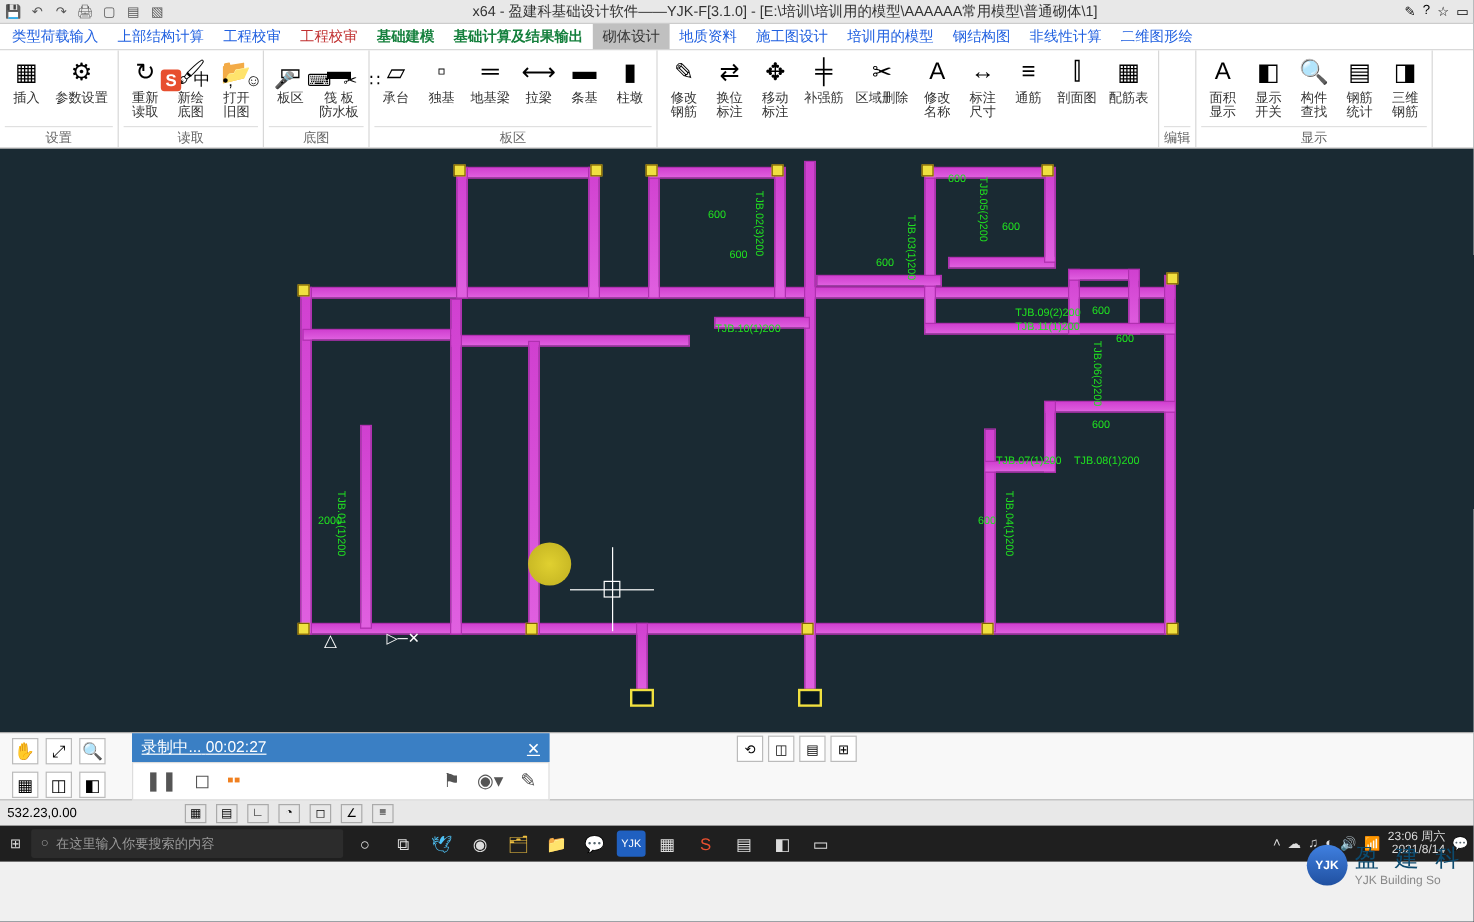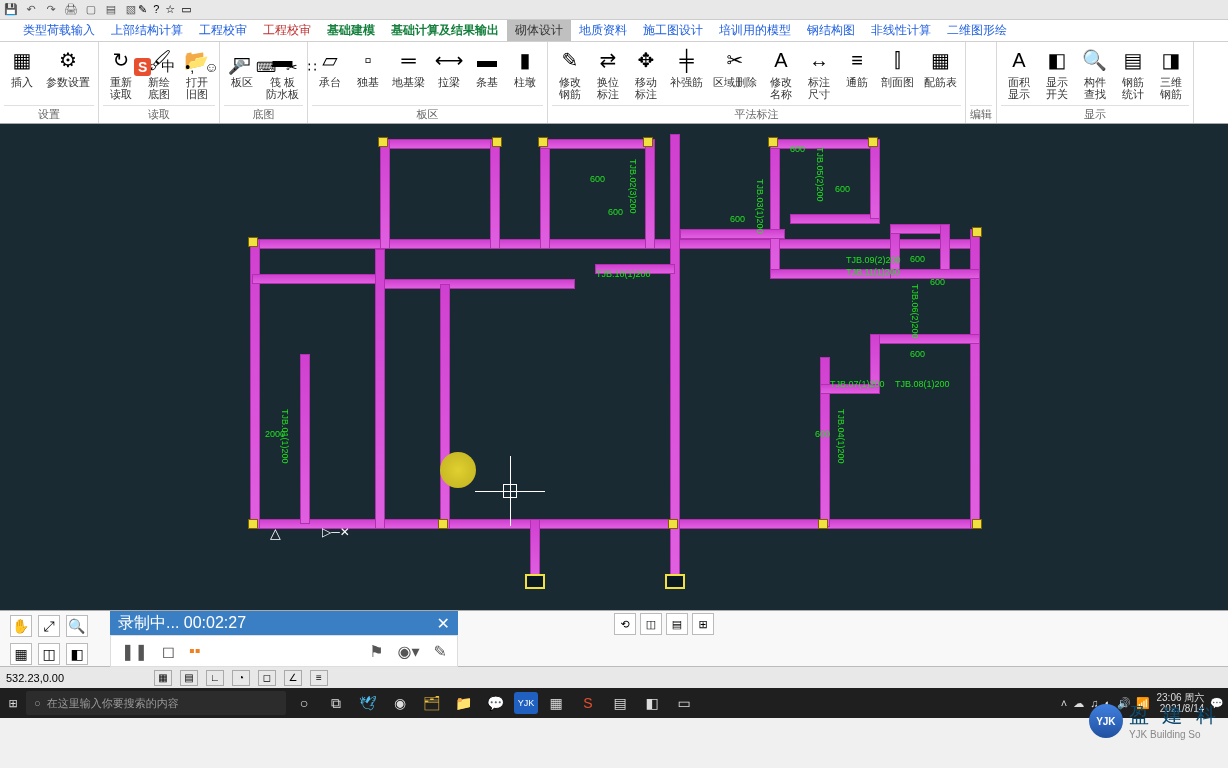--- a/index.html
+++ b/index.html
@@ -2,21 +2,21 @@
 <html><head>
 <meta charset="utf-8">
 <style>
 * { margin: 0; padding: 0; box-sizing: border-box; font-family: "Microsoft YaHei", SimSun, sans-serif; }
 body { width: 1228px; height: 768px; overflow: hidden; background: #f0f0f0; font-size: 11px; }
 .title-bar { height: 20px; background: #e8e8e8; display: flex; align-items: center; padding: 0 4px; border-bottom: 1px solid #ccc; }
 .title-icons { display: flex; gap: 6px; }
 .title-icons span { width: 14px; height: 14px; display: inline-flex; align-items: center; justify-content: center; color: #555; font-size: 11px; }
 .title-text { flex: 1; text-align: center; font-size: 12px; color: #333; }
 .title-right { display: flex; gap: 6px; }
-.menu-bar { height: 22px; background: #fff; display: flex; align-items: center; padding: 0 15px; border-bottom: 1px solid #d0d0d0; }
+.menu-bar { height: 22px; background: #fff; display: flex; align-items: center; padding: 0 2px; border-bottom: 1px solid #d0d0d0; }
 .menu-item { padding: 2px 8px; font-size: 12px; cursor: pointer; }
 .menu-item.blue { color: #2060e0; }
 .menu-item.red { color: #c03030; }
 .menu-item.active { background: #c0c0c0; color: #333; }
 .menu-item.gray { color: #15803d; font-weight: bold; }
 .ribbon { height: 82px; background: #fff; display: flex; border-bottom: 1px solid #a8a8a8; }
 .ribbon-group { display: flex; flex-direction: column; border-right: 1px solid #d8d8d8; padding: 2px 4px 0; }
 .ribbon-buttons { display: flex; flex: 1; align-items: flex-start; gap: 2px; }
 .ribbon-btn { display: flex; flex-direction: column; align-items: center; justify-content: flex-start; padding: 2px 4px; cursor: pointer; min-width: 32px; }
 .ribbon-btn .icon { width: 28px; height: 28px; display: flex; align-items: center; justify-content: center; font-size: 20px; margin-bottom: 2px; }
@@ -28,21 +28,21 @@
 .node { position: absolute; width: 10px; height: 10px; background: #f0e040; border: 1px solid #806000; }
 .dim-label { position: absolute; color: #20e020; font-size: 9px; white-space: nowrap; }
 .dim-v { writing-mode: vertical-rl; }
 .cursor-dot { position: absolute; width: 36px; height: 36px; border-radius: 50%; background: radial-gradient(#e0d030,#c0b020); left: 440px; top: 328px; }
 .crosshair-h { position: absolute; left: 475px; top: 367px; width: 70px; border-top: 1px solid #fff; }
 .crosshair-v { position: absolute; left: 510px; top: 332px; height: 70px; border-left: 1px solid #fff; }
 .pickbox { position: absolute; left: 503px; top: 360px; width: 14px; height: 14px; border: 1px solid #fff; }
 .cmd-area { height: 56px; background: #f8f8f8; border-top: 1px solid #aaa; display: flex; }
 .cmd-log { flex: 1; padding: 2px 6px; font-size: 11px; color: #333; line-height: 14px; font-family: Consolas, monospace; }
 .cmd-tools { width: 720px; position: relative; }
-.rec-bar { position: absolute; left: 110px; top: 0; width: 348px; height: 24px; background: #3a7fc4; color: #fff; display: flex; align-items: center; justify-content: space-between; padding: 0 8px; font-size: 16px; }
+.rec-bar { position: absolute; left: 110px; top: 0; width: 348px; height: 24px; background: #3a7fc4; color: #fff; display: flex; align-items: center; justify-content: space-between; padding: 0 8px; font-size: 13px; text-decoration: underline; }
 .rec-controls { position: absolute; left: 110px; top: 24px; width: 348px; height: 32px; background: #fff; display: flex; align-items: center; gap: 14px; padding: 0 10px; border: 1px solid #ddd; }
 .rec-controls span { font-size: 16px; color: #555; }
 .cmd-icons { position: absolute; left: 10px; top: 4px; display: flex; gap: 6px; flex-wrap: wrap; width: 92px; }
 .cmd-icons span { width: 22px; height: 22px; border: 1px solid #bbb; display: inline-flex; align-items: center; justify-content: center; font-size: 14px; background: #fff; }
 .sogou { position: absolute; left: 134px; top: 58px; display: flex; gap: 10px; align-items: center; }
 .sogou span { font-size: 14px; }
 .status-bar { height: 22px; background: #e8e8e8; display: flex; align-items: center; padding: 0 6px; font-size: 11px; border-top: 1px solid #bbb; gap: 8px; }
 .status-bar .coords { width: 140px; }
 .status-bar .sb-btn { width: 18px; height: 16px; border: 1px solid #aaa; display: inline-flex; align-items: center; justify-content: center; font-size: 10px; }
 .logo-area { position: absolute; right: 8px; bottom: 28px; display: flex; align-items: center; gap: 6px; }
@@ -60,20 +60,21 @@
 <div class="title-bar">
   <div class="title-icons">
     <span>💾</span>
     <span>↶</span>
     <span>↷</span>
     <span>🖨</span>
     <span>▢</span>
     <span>▤</span>
     <span>▧</span>
   </div>
+  <div class="title-text">x64 - 盈建科基础设计软件——YJK-F[3.1.0] - [E:\培训\培训用的模型\AAAAAA常用模型\普通砌体\1]</div>
   <div class="title-right">
     <span>✎</span>
     <span>?</span>
     <span>☆</span>
     <span>▭</span>
   </div>
 </div>
 
 <div class="menu-bar" id="menu-bar">
     <div class="menu-item blue">类型荷载输入</div>
@@ -209,21 +210,20 @@
         </div>
         <div class="ribbon-btn">
           <div class="icon">⫿</div>
           <div class="label">剖面图</div>
         </div>
         <div class="ribbon-btn">
           <div class="icon">▦</div>
           <div class="label">配筋表</div>
         </div>
       </div>
-      <div class="ribbon-group-label">平法标注</div>
     </div>
     <div class="ribbon-group">
       <div class="ribbon-buttons"></div>
       <div class="ribbon-group-label">编辑</div>
     </div>
     <div class="ribbon-group">
       <div class="ribbon-buttons">
         <div class="ribbon-btn">
           <div class="icon">A</div>
           <div class="label">面积

